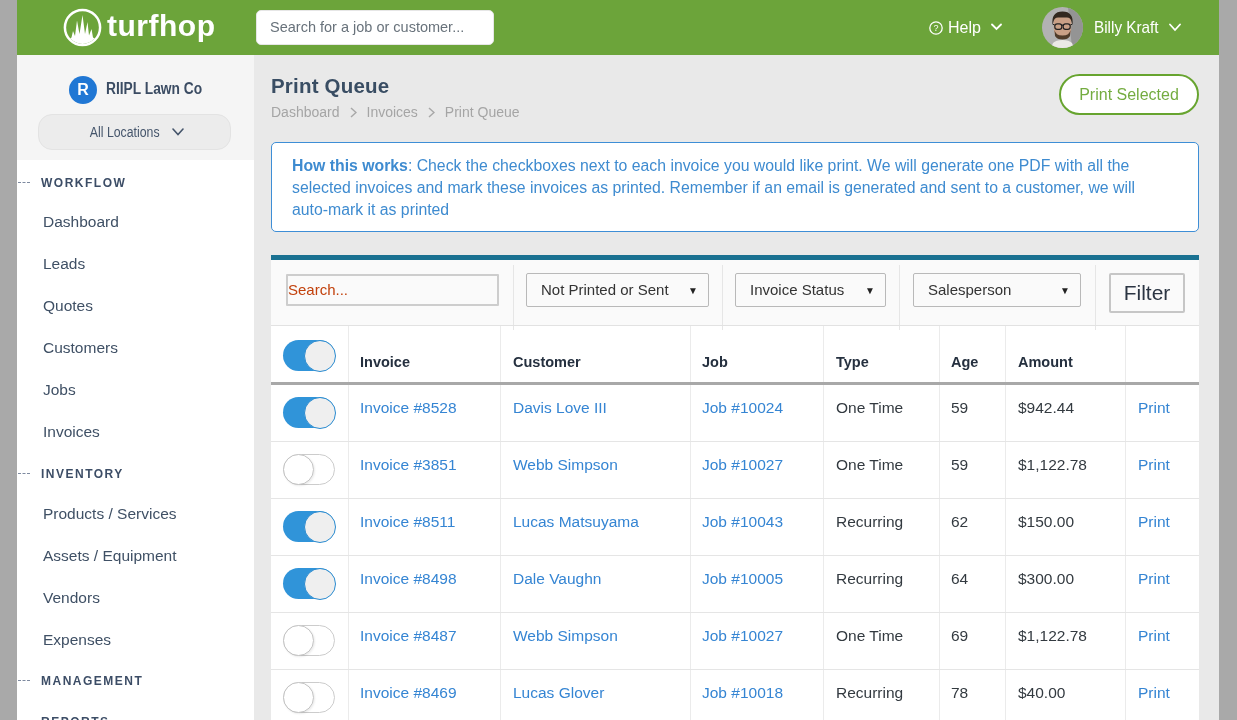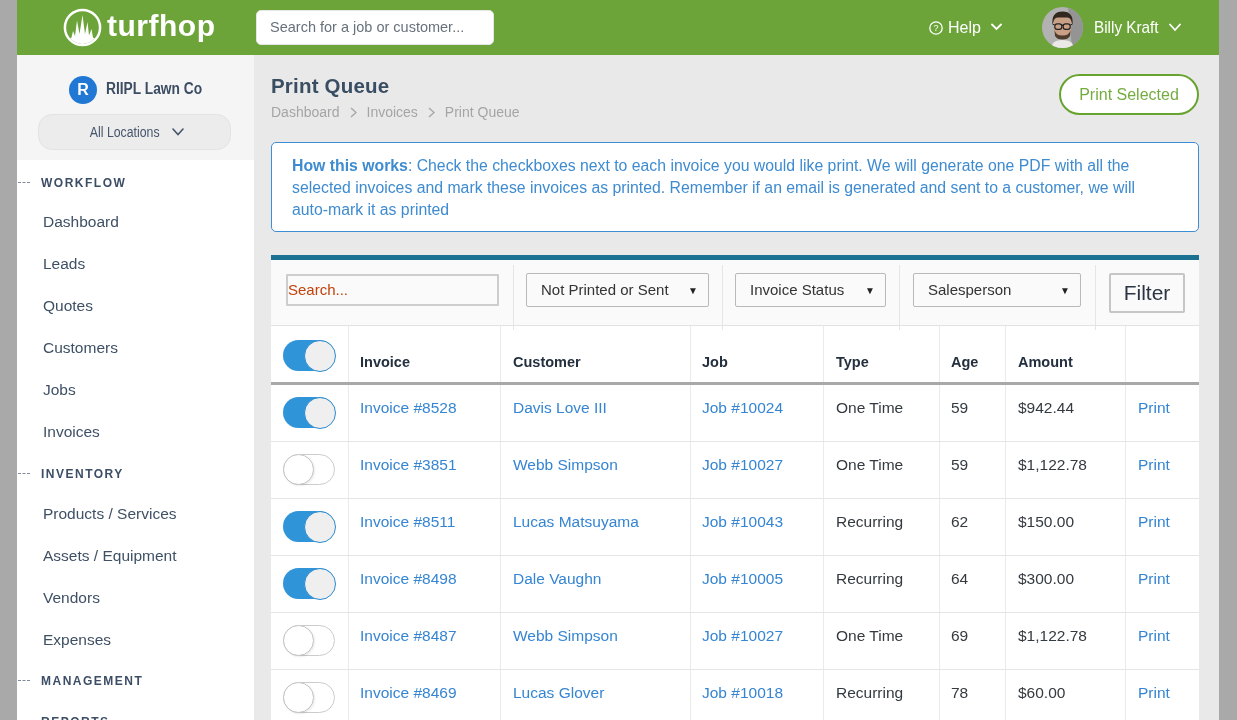--- a/index.html
+++ b/index.html
@@ -244,15 +244,15 @@
   <div class="abs cell link" style="left:867px;top:365px">Print</div>
   <div class="abs rowline" style="top:409px"></div>
   <div class="tog off" style="left:12px;top:422px">
       <div class="knob"></div>
     </div>
   <div class="abs cell link" style="left:89px;top:422px">Invoice #8469</div>
   <div class="abs cell link" style="left:242px;top:422px">Lucas Glover</div>
   <div class="abs cell link" style="left:431px;top:422px">Job #10018</div>
   <div class="abs cell" style="left:565px;top:422px">Recurring</div>
   <div class="abs cell" style="left:680px;top:422px">78</div>
-  <div class="abs cell" style="left:747px;top:422px">$60.00</div>
+  <div class="abs cell" style="left:747px;top:422px">$40.00</div>
   <div class="abs cell link" style="left:867px;top:422px">Print</div>
 </div>
 
 </body></html>

